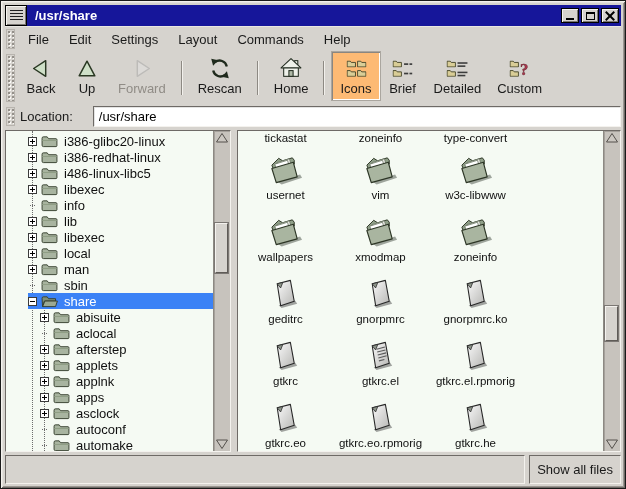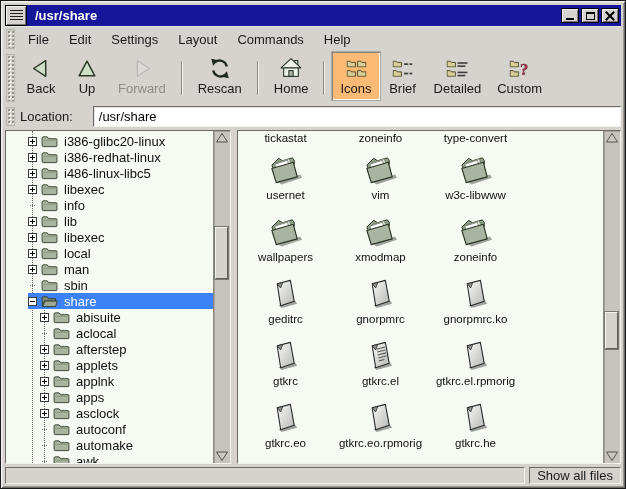--- a/index.html
+++ b/index.html
@@ -139,21 +139,21 @@
   .icon-content { flex: 1; position: relative; overflow: hidden; padding-top: 0; }
   .partial-row { display: grid; grid-template-columns: repeat(3, 95px); height: 17px; }
   .partial-label { font-size: 11.5px; color: #101010; text-align: center; align-self: start;
     white-space: nowrap; padding-top: 1px; }
   .icon-grid { display: grid; grid-template-columns: repeat(3, 95px); grid-auto-rows: 62px; }
   .cell { display: flex; flex-direction: column; align-items: center; padding-top: 5px; }
   .cell svg { width: 37px; height: 34px; flex: none; }
   .cell-label { font-size: 11.5px; color: #101010; white-space: nowrap; margin-top: 2px; }
 
   
-  .statusbar { height: 20px; flex: none; display: flex; align-items: stretch; gap: 4px;
+  .statusbar { height: 32px; flex: none; display: flex; align-items: stretch; gap: 4px;
     padding-top: 3px; }
   .status-box {
     border: 1px solid; border-color: #6e6a66 #f4f2ee #f4f2ee #6e6a66;
     background: #d6d3ce; display: flex; align-items: center; font-size: 13px; color: #1a1a1a;
   }
   .status-msg { flex: 1; }
   .status-filter { flex: none; padding: 0 7px; white-space: nowrap; }
 </style>
 </head>
 <body>

